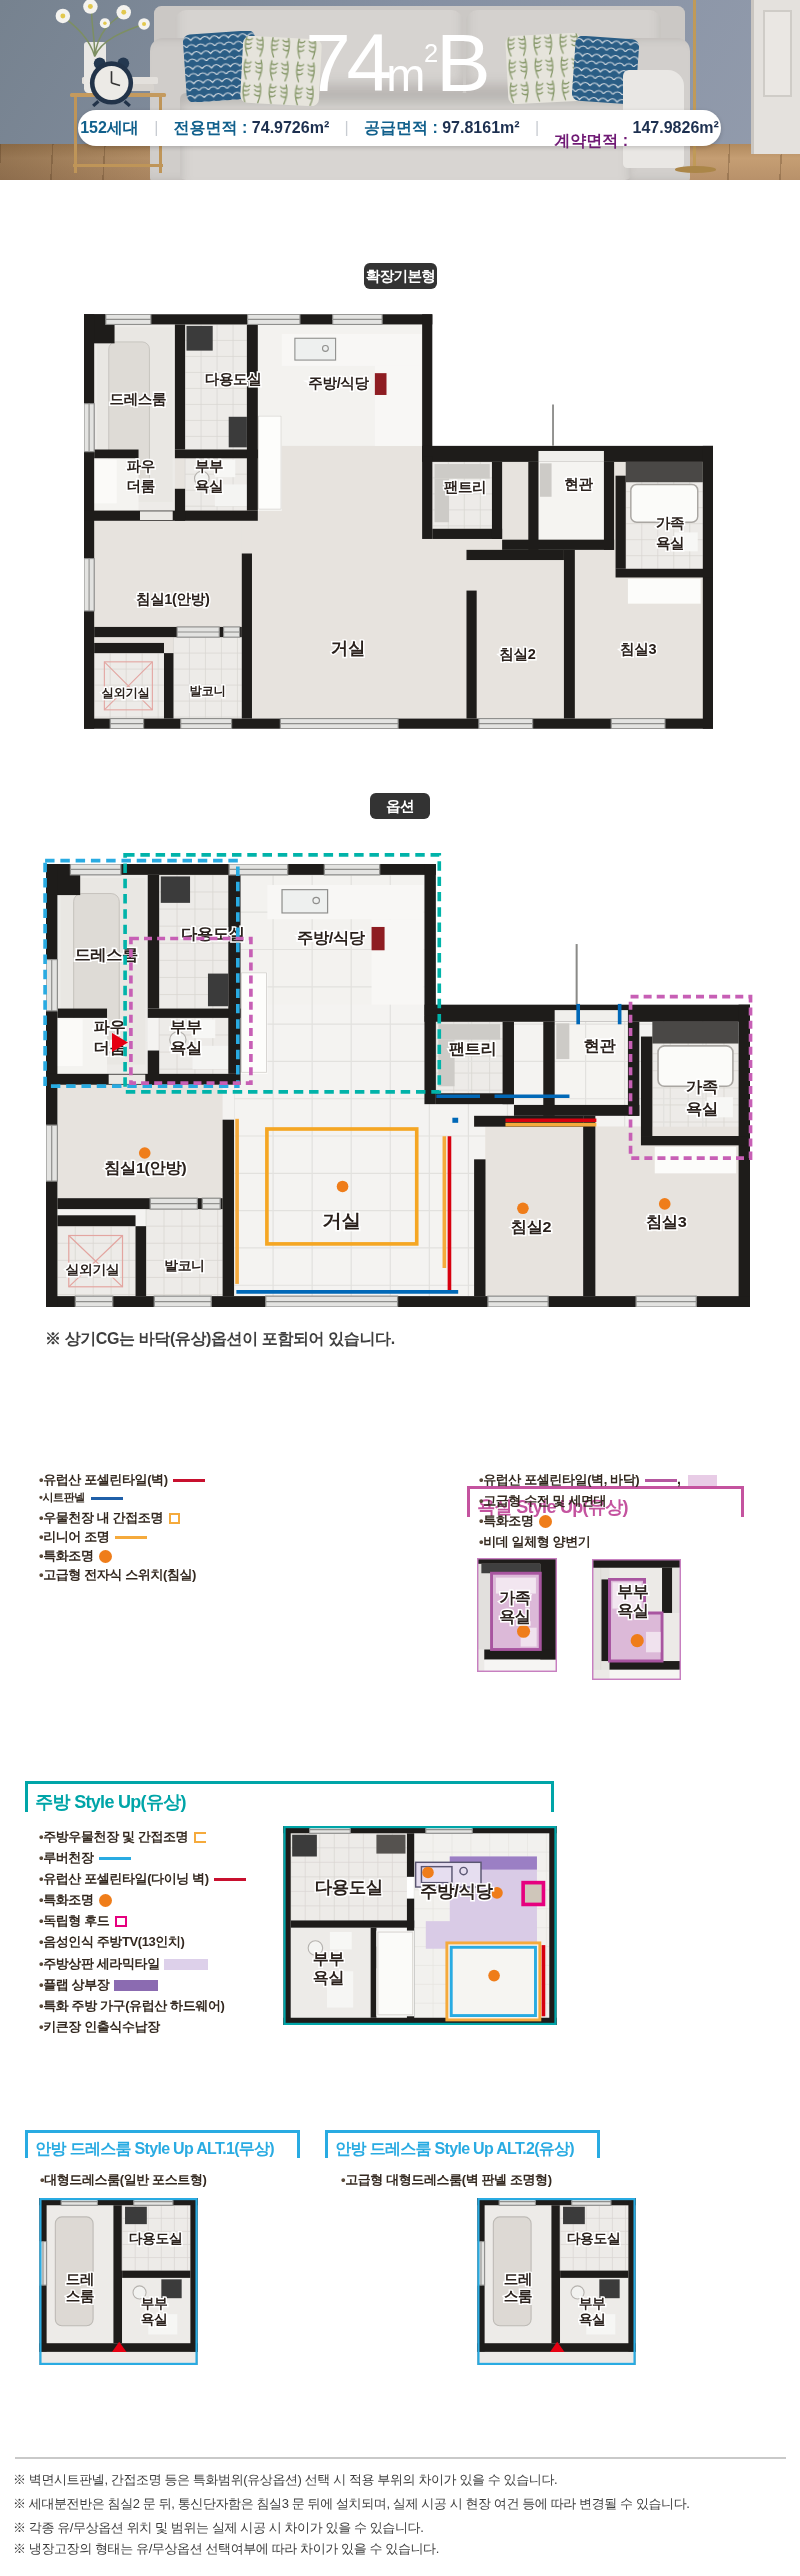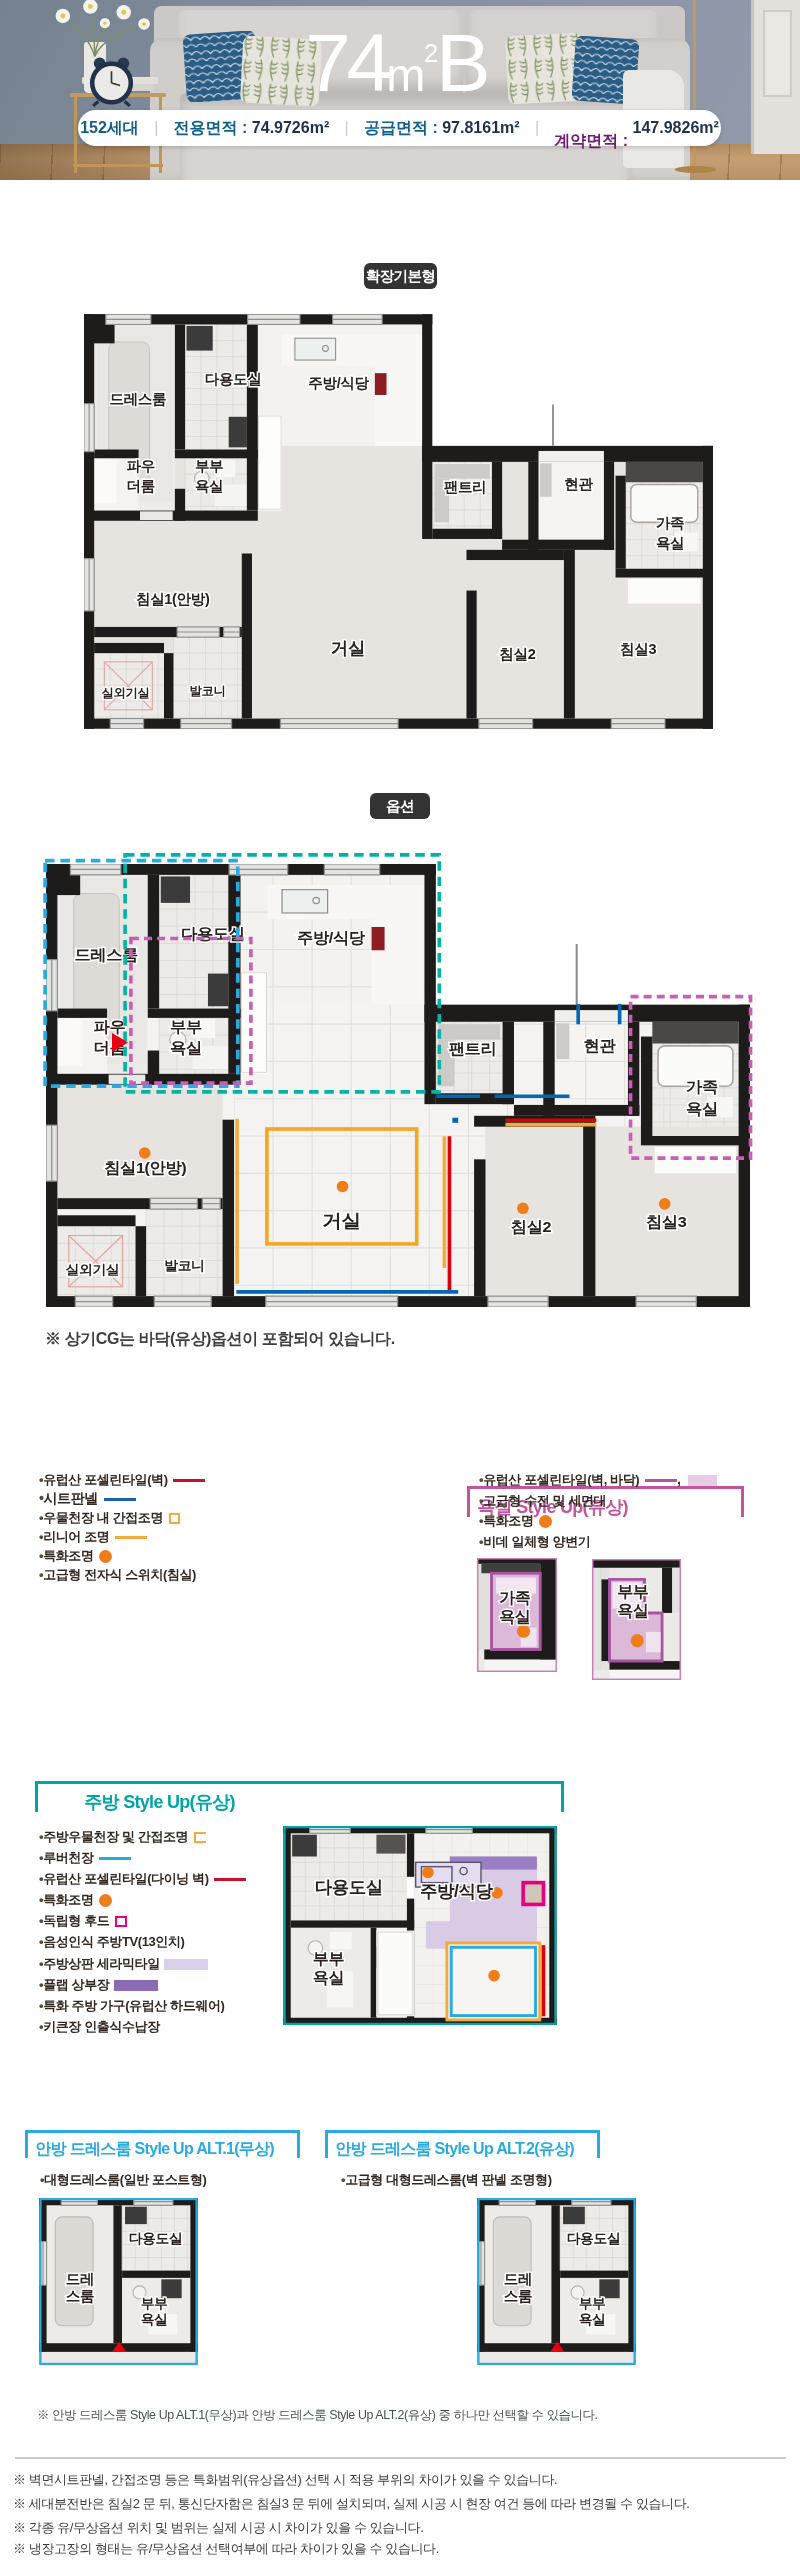--- a/index.html
+++ b/index.html
@@ -532,21 +532,21 @@
       <line x1="622" y1="440" x2="630" y2="440" stroke="#0068b7" stroke-width="7"></line>
       <line x1="695" y1="440" x2="820" y2="440" stroke="#d7000f" stroke-width="5"></line>
       <line x1="695" y1="446" x2="820" y2="446" stroke="#f5aa3c" stroke-width="5"></line>
       <line x1="600" y1="407" x2="660" y2="407" stroke="#0068b7" stroke-width="5"></line>
       <line x1="680" y1="407" x2="783" y2="407" stroke="#0068b7" stroke-width="5"></line>
       <line x1="795" y1="280" x2="795" y2="308" stroke="#0068b7" stroke-width="5"></line>
       <line x1="852" y1="280" x2="852" y2="308" stroke="#0068b7" stroke-width="5"></line>
     </svg>
     <div style="position:absolute;left:45px;top:1329px;white-space:nowrap;font-family:'Liberation Sans',sans-serif;font-size:16px;color:#3f3f3f;font-weight:bold;letter-spacing:-0.4px;">※ 상기CG는 바닥(유상)옵션이 포함되어 있습니다.</div>
     <div style="position:absolute;left:39px;top:1471px;white-space:nowrap;font-family:'Liberation Sans',sans-serif;font-size:13px;color:#33281f;font-weight:bold;letter-spacing:-0.4px;"><span style="color:#5a4a3a;">•</span>유럽산 포셀린타일(벽)<span style="display:inline-block;width:32px;height:2.9px;background:#c8102e;vertical-align:middle;margin-left:5.8px;"></span></div>
-    <div style="position:absolute;left:39px;top:1490px;white-space:nowrap;font-family:'Liberation Sans',sans-serif;font-size:14px;color:#33281f;font-weight:bold;letter-spacing:-0.4px;"><span style="color:#5a4a3a;">•</span>시트판넬<span style="display:inline-block;width:32px;height:2.9px;background:#1f5fa8;vertical-align:middle;margin-left:5.8px;"></span></div>
+    <div style="position:absolute;left:39px;top:1490px;white-space:nowrap;font-family:'Liberation Sans',sans-serif;font-size:11px;color:#33281f;font-weight:bold;letter-spacing:-0.4px;"><span style="color:#5a4a3a;">•</span>시트판넬<span style="display:inline-block;width:32px;height:2.9px;background:#1f5fa8;vertical-align:middle;margin-left:5.8px;"></span></div>
     <div style="position:absolute;left:39px;top:1509px;white-space:nowrap;font-family:'Liberation Sans',sans-serif;font-size:13px;color:#33281f;font-weight:bold;letter-spacing:-0.4px;"><span style="color:#5a4a3a;">•</span>우물천장 내 간접조명<span style="display:inline-block;width:11.6px;height:11.6px;border:2.9px solid #f5aa3c;vertical-align:middle;margin-left:5.8px;"></span></div>
     <div style="position:absolute;left:39px;top:1528px;white-space:nowrap;font-family:'Liberation Sans',sans-serif;font-size:13px;color:#33281f;font-weight:bold;letter-spacing:-0.4px;"><span style="color:#5a4a3a;">•</span>리니어 조명<span style="display:inline-block;width:32px;height:2.9px;background:#f5aa3c;vertical-align:middle;margin-left:5.8px;"></span></div>
     <div style="position:absolute;left:39px;top:1547px;white-space:nowrap;font-family:'Liberation Sans',sans-serif;font-size:13px;color:#33281f;font-weight:bold;letter-spacing:-0.4px;"><span style="color:#5a4a3a;">•</span>특화조명<span style="display:inline-block;width:13px;height:13px;background:#ef7d1a;border-radius:50%;vertical-align:middle;margin-left:5.8px;"></span></div>
     <div style="position:absolute;left:39px;top:1566px;white-space:nowrap;font-family:'Liberation Sans',sans-serif;font-size:13px;color:#33281f;font-weight:bold;letter-spacing:-0.4px;"><span style="color:#5a4a3a;">•</span>고급형 전자식 스위치(침실)</div>
     <div style="position:absolute;left:467px;top:1486px;width:277px;height:31px;border-top:3.6px solid #c4539f;border-left:3.6px solid #c4539f;border-right:3.6px solid #c4539f;">
       <div style="margin:5.8px 0 0 7.3px;color:#c4539f;font-weight:bold;font-size:18px;font-family:'Liberation Sans',sans-serif;letter-spacing:-0.7px;">욕실 Style Up(유상)</div>
     </div>
     <div style="position:absolute;left:479px;top:1471px;white-space:nowrap;font-family:'Liberation Sans',sans-serif;font-size:13px;color:#33281f;font-weight:bold;letter-spacing:-0.4px;"><span style="color:#5a4a3a;">•</span>유럽산 포셀린타일(벽, 바닥)<span style="display:inline-block;width:32px;height:2.9px;background:#b5579f;vertical-align:middle;margin-left:5.8px;"></span><span style="font-size:14px;">, </span><span style="display:inline-block;width:29px;height:10.2px;background:#e8cce6;vertical-align:middle;margin-left:4.4px;"></span></div>
     <div style="position:absolute;left:479px;top:1492px;white-space:nowrap;font-family:'Liberation Sans',sans-serif;font-size:13px;color:#33281f;font-weight:bold;letter-spacing:-0.4px;"><span style="color:#5a4a3a;">•</span>고급형 수전 및 세면대</div>
     <div style="position:absolute;left:479px;top:1512px;white-space:nowrap;font-family:'Liberation Sans',sans-serif;font-size:13px;color:#33281f;font-weight:bold;letter-spacing:-0.4px;"><span style="color:#5a4a3a;">•</span>특화조명<span style="display:inline-block;width:13px;height:13px;background:#ef7d1a;border-radius:50%;vertical-align:middle;margin-left:5.8px;"></span></div>
@@ -578,21 +578,21 @@
       <rect x="24" y="140" width="98" height="12" fill="#1e1c1a"></rect>
       <rect x="24" y="152" width="98" height="14" fill="#f6f5f3"></rect>
       <path d="M24,28 H72 V74 H96 V140 H24 Z" fill="#dcb9d8" stroke="#a855a0" stroke-width="4"></path>
       <rect x="28" y="32" width="40" height="36" fill="#f2e6f0"></rect>
       <rect x="74" y="100" width="20" height="28" fill="#f0e2ee"></rect>
       <circle cx="62" cy="112" r="9" fill="#ef7d1a"></circle>
       <text x="56" y="52" font-size="22" fill="#2a211c" font-weight="bold" text-anchor="middle" stroke="#ffffff" stroke-width="4" paint-order="stroke" letter-spacing="-0.5" font-family="Liberation Sans, sans-serif">부부</text>
       <text x="56" y="78" font-size="22" fill="#2a211c" font-weight="bold" text-anchor="middle" stroke="#ffffff" stroke-width="4" paint-order="stroke" letter-spacing="-0.5" font-family="Liberation Sans, sans-serif">욕실</text>
       <rect x="1" y="1" width="120" height="164" fill="none" stroke="#c77fc0" stroke-width="2"></rect>
     </svg>
-    <div style="position:absolute;left:35px;top:1781px;width:529px;height:31px;border-top:3.6px solid #00a5a8;border-left:3.6px solid #00a5a8;border-right:3.6px solid #00a5a8;padding-left:39px;">
+    <div style="position:absolute;left:25px;top:1781px;width:529px;height:31px;border-top:3.6px solid #00a5a8;border-left:3.6px solid #00a5a8;border-right:3.6px solid #00a5a8;">
       <div style="margin:5.8px 0 0 7.3px;color:#00a5a8;font-weight:bold;font-size:18px;font-family:'Liberation Sans',sans-serif;letter-spacing:-0.7px;">주방 Style Up(유상)</div>
     </div>
     <div style="position:absolute;left:39px;top:1828px;white-space:nowrap;font-family:'Liberation Sans',sans-serif;font-size:13px;color:#33281f;font-weight:bold;letter-spacing:-0.4px;"><span style="color:#5a4a3a;">•</span>주방우물천장 및 간접조명<span style="display:inline-block;width:11.6px;height:11.6px;border:2.9px solid #f5aa3c;border-right:none;vertical-align:middle;margin-left:5.8px;"></span></div>
     <div style="position:absolute;left:39px;top:1849px;white-space:nowrap;font-family:'Liberation Sans',sans-serif;font-size:13px;color:#33281f;font-weight:bold;letter-spacing:-0.4px;"><span style="color:#5a4a3a;">•</span>루버천장<span style="display:inline-block;width:32px;height:2.9px;background:#29abe2;vertical-align:middle;margin-left:5.8px;"></span></div>
     <div style="position:absolute;left:39px;top:1870px;white-space:nowrap;font-family:'Liberation Sans',sans-serif;font-size:13px;color:#33281f;font-weight:bold;letter-spacing:-0.4px;text-align:right;"><span style="color:#5a4a3a;">•</span>유럽산 포셀린타일(다이닝 벽)<span style="display:inline-block;width:32px;height:2.9px;background:#c8102e;vertical-align:middle;margin-left:5.8px;"></span></div>
     <div style="position:absolute;left:39px;top:1891px;white-space:nowrap;font-family:'Liberation Sans',sans-serif;font-size:13px;color:#33281f;font-weight:bold;letter-spacing:-0.4px;"><span style="color:#5a4a3a;">•</span>특화조명<span style="display:inline-block;width:13px;height:13px;background:#ef7d1a;border-radius:50%;vertical-align:middle;margin-left:5.8px;"></span></div>
     <div style="position:absolute;left:39px;top:1912px;white-space:nowrap;font-family:'Liberation Sans',sans-serif;font-size:13px;color:#33281f;font-weight:bold;letter-spacing:-0.4px;"><span style="color:#5a4a3a;">•</span>독립형 후드<span style="display:inline-block;width:11.6px;height:11.6px;border:2.9px solid #e6007e;vertical-align:middle;margin-left:5.8px;"></span></div>
     <div style="position:absolute;left:39px;top:1933px;white-space:nowrap;font-family:'Liberation Sans',sans-serif;font-size:13px;color:#33281f;font-weight:bold;letter-spacing:-0.4px;"><span style="color:#5a4a3a;">•</span>음성인식 주방TV(13인치)</div>
     <div style="position:absolute;left:39px;top:1955px;white-space:nowrap;font-family:'Liberation Sans',sans-serif;font-size:13px;color:#33281f;font-weight:bold;letter-spacing:-0.4px;"><span style="color:#5a4a3a;">•</span>주방상판 세라믹타일<span style="display:inline-block;width:44px;height:11.6px;background:#ddd0ea;vertical-align:middle;margin-left:4.4px;"></span></div>
     <div style="position:absolute;left:39px;top:1976px;white-space:nowrap;font-family:'Liberation Sans',sans-serif;font-size:13px;color:#33281f;font-weight:bold;letter-spacing:-0.4px;"><span style="color:#5a4a3a;">•</span>플랩 상부장<span style="display:inline-block;width:44px;height:11.6px;background:#8b6bb1;vertical-align:middle;margin-left:4.4px;"></span></div>
@@ -769,19 +769,18 @@
       <line x1="5.0" y1="60" x2="5.0" y2="120" stroke="#8f8f8d" stroke-width="1.5"></line>
       <rect x="0" y="60" width="10" height="60" fill="none" stroke="#8f8f8d" stroke-width="1.5"></rect>
       <path d="M100,212 L110,198 L120,212 Z" fill="#e60012"></path>
       <text x="160" y="62" font-size="19" fill="#2a211c" font-weight="bold" text-anchor="middle" stroke="#ffffff" stroke-width="4" paint-order="stroke" letter-spacing="-0.5" font-family="Liberation Sans, sans-serif">다용도실</text>
       <text x="56" y="118" font-size="20" fill="#2a211c" font-weight="bold" text-anchor="middle" stroke="#ffffff" stroke-width="4" paint-order="stroke" letter-spacing="-0.5" font-family="Liberation Sans, sans-serif">드레</text>
       <text x="56" y="142" font-size="20" fill="#2a211c" font-weight="bold" text-anchor="middle" stroke="#ffffff" stroke-width="4" paint-order="stroke" letter-spacing="-0.5" font-family="Liberation Sans, sans-serif">스룸</text>
       <text x="158" y="152" font-size="19" fill="#2a211c" font-weight="bold" text-anchor="middle" stroke="#ffffff" stroke-width="4" paint-order="stroke" letter-spacing="-0.5" font-family="Liberation Sans, sans-serif">부부</text>
       <text x="158" y="174" font-size="19" fill="#2a211c" font-weight="bold" text-anchor="middle" stroke="#ffffff" stroke-width="4" paint-order="stroke" letter-spacing="-0.5" font-family="Liberation Sans, sans-serif">욕실</text>
       <rect x="1.5" y="1.5" width="215" height="227" fill="none" stroke="#29abe2" stroke-width="3"></rect>
     </svg>
-    <div style="position:absolute;left:37px;top:2407px;white-space:nowrap;font-family:'Liberation Sans',sans-serif;font-size:12.4px;color:#44525e;font-weight:normal;letter-spacing:-0.4px;">※ 안방 드레스룸 Style Up ALT.1(무상)과 안방 드레스룸 Style Up ALT.2(유상) 중 하나만 선택할 수 있습니다.</div>
     <div style="position:absolute;left:14.6px;top:2457px;width:771px;height:1.5px;background:#c9c9c9;"></div>
     <div style="position:absolute;left:13px;top:2471px;white-space:nowrap;font-family:'Liberation Sans',sans-serif;font-size:13px;color:#3c3c3c;font-weight:normal;letter-spacing:-0.4px;">※ 벽면시트판넬, 간접조명 등은 특화범위(유상옵션) 선택 시 적용 부위의 차이가 있을 수 있습니다.</div>
     <div style="position:absolute;left:13px;top:2495px;white-space:nowrap;font-family:'Liberation Sans',sans-serif;font-size:13px;color:#3c3c3c;font-weight:normal;letter-spacing:-0.4px;">※ 세대분전반은 침실2 문 뒤, 통신단자함은 침실3 문 뒤에 설치되며, 실제 시공 시 현장 여건 등에 따라 변경될 수 있습니다.</div>
     <div style="position:absolute;left:13px;top:2519px;white-space:nowrap;font-family:'Liberation Sans',sans-serif;font-size:13px;color:#3c3c3c;font-weight:normal;letter-spacing:-0.4px;">※ 각종 유/무상옵션 위치 및 범위는 실제 시공 시 차이가 있을 수 있습니다.</div>
     <div style="position:absolute;left:13px;top:2540px;white-space:nowrap;font-family:'Liberation Sans',sans-serif;font-size:13px;color:#3c3c3c;font-weight:normal;letter-spacing:-0.4px;">※ 냉장고장의 형태는 유/무상옵션 선택여부에 따라 차이가 있을 수 있습니다.</div>
   </div>
 
 </body></html>

